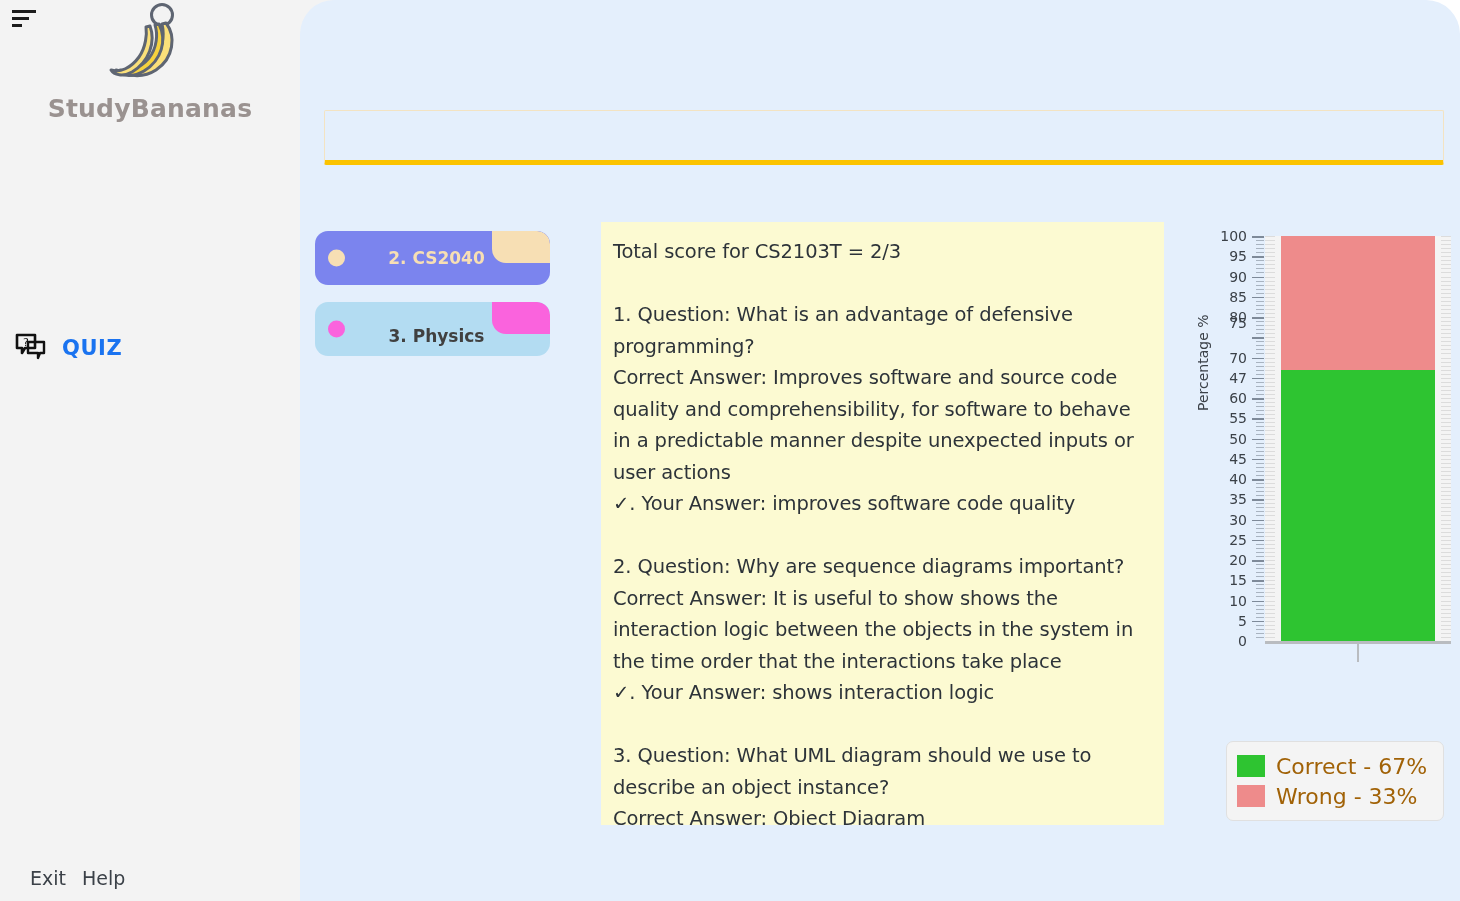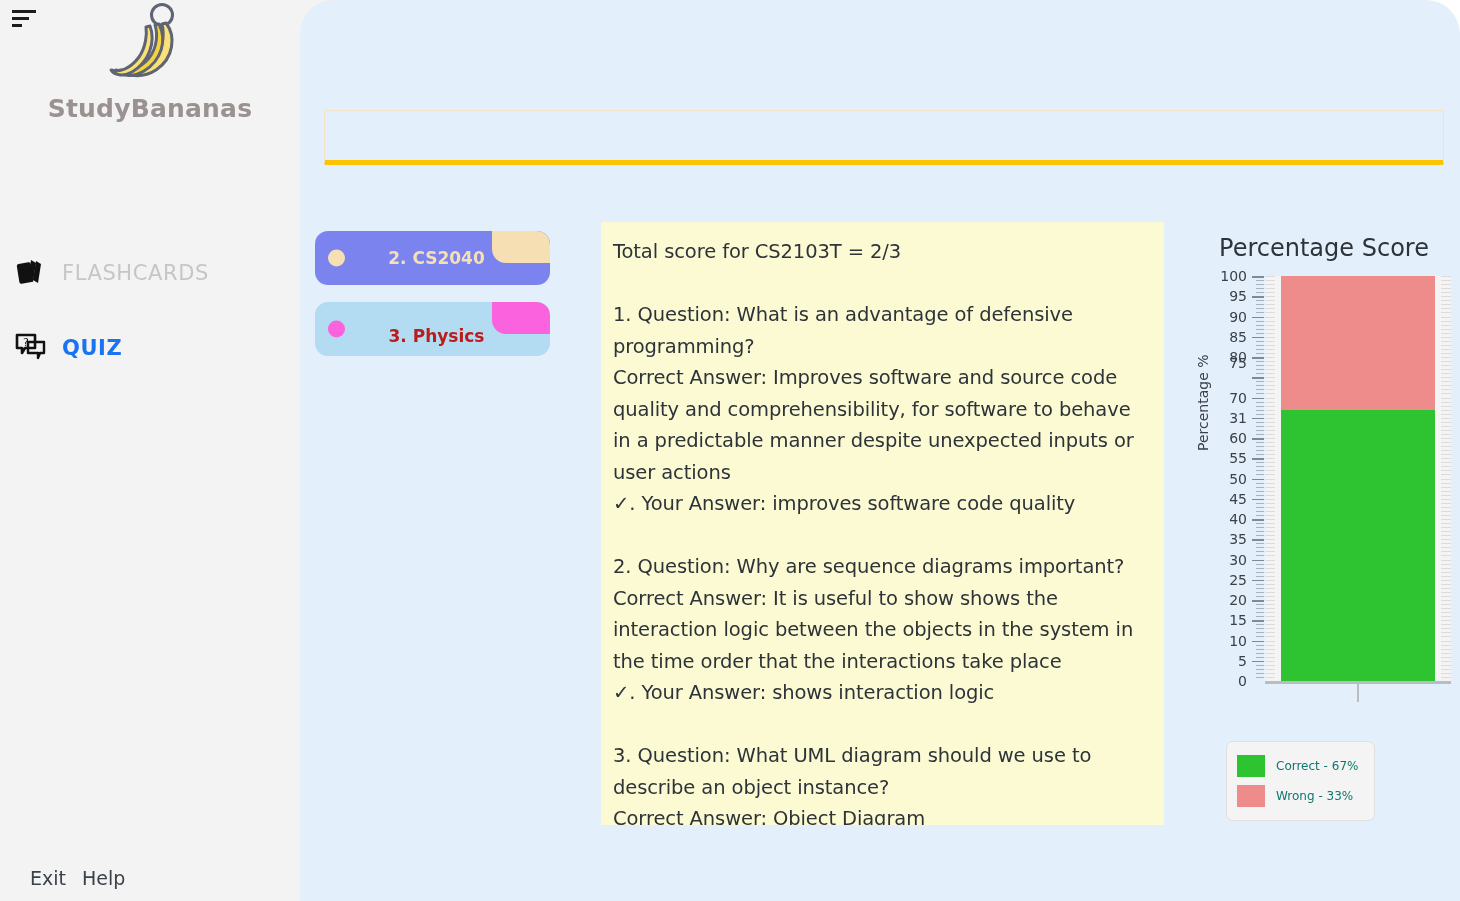--- a/index.html
+++ b/index.html
@@ -179,21 +179,21 @@
   #legend {
     position: absolute; left: 33px; top: 519px;
     background: #f4f4f4;
     border: 1px solid #e0e0e0;
     border-radius: 7px;
     padding: 9px 16px 9px 10px;
   }
   .legend-row { display: flex; align-items: center; gap: 11px; height: 30px; }
   .legend-swatch { width: 28px; height: 22px; }
   .legend-text {
-    font-size: 12px; color: #0f766e;
+    font-size: 22px; color: #a16207;
     font-family: "DejaVu Sans", "Liberation Sans", sans-serif;
     text-align: right;
   }
 </style>
 </head>
 <body>
 
 <div id="app">
 
   <div id="sidebar">
@@ -208,30 +208,20 @@
       <svg id="logo-svg" width="92" height="90" viewBox="0 0 92 90">
         <circle cx="58" cy="13" r="10.5" fill="none" stroke="#5e6572" stroke-width="3"></circle>
         <path d="M62 21 C72 34 70 56 52 68 C38 77 22 74 16 68 C25 70 40 68 50 58 C58 50 61 34 58 22 Z" fill="#fbe07a" stroke="#5e6572" stroke-width="3" stroke-linejoin="round"></path>
         <path d="M55 22 C63 38 58 58 40 69 C28 76 16 74 12 68 C22 71 36 67 45 56 C53 46 54 32 51 23 Z" fill="#f6d23e" stroke="#5e6572" stroke-width="3" stroke-linejoin="round"></path>
         <path d="M46 24 C52 40 45 60 28 70 C19 75 10 73 7 68 C16 71 27 66 35 55 C42 45 43 32 42 25 Z" fill="#fbe07a" stroke="#5e6572" stroke-width="3" stroke-linejoin="round"></path>
       </svg>
       <div id="brand-title">StudyBananas</div>
     </div>
 
 
-    <div class="nav-item" id="nav-flashcards">
-      <span class="nav-icon">
-        <svg width="32" height="32" viewBox="0 0 32 32">
-          <path d="M21 4 l5 3 l-3 19 l-5 -3 Z" fill="#111"></path>
-          <path d="M16 3 l5 3 l-3 19 l-5 -3 Z" fill="#111"></path>
-          <rect x="3" y="6" width="14" height="20" rx="2" fill="#111" transform="rotate(-9 10 16)"></rect>
-        </svg>
-      </span>
-      <span class="nav-label">FLASHCARDS</span>
-    </div>
 
     <div class="nav-item active" id="nav-quiz">
       <span class="nav-icon">
         <svg width="34" height="32" viewBox="0 0 34 32">
           <path d="M14 10 h16 v11 h-4 l-2 5 v-5 h-10 Z" fill="none" stroke="#111" stroke-width="2.4" stroke-linejoin="round"></path>
           <path d="M3 3 h18 v13 h-10 l-3 5 v-5 h-5 Z" fill="none" stroke="#111" stroke-width="2.6" stroke-linejoin="round"></path>
           <text x="12" y="14" font-size="11" font-family="DejaVu Sans, sans-serif" fill="#111" text-anchor="middle">?</text>
         </svg>
       </span>
       <span class="nav-label">QUIZ</span>
@@ -249,59 +239,58 @@
 
     <div id="quiz-list">
       <div class="quiz-item" style="background: rgb(123, 132, 238);">
         <span class="quiz-corner" style="background: rgb(247, 223, 180);"></span>
         <span class="quiz-dot" style="background: rgb(247, 223, 180);"></span>
         <span class="quiz-label" style="color: rgb(247, 223, 180);">2. CS2040</span>
       </div>
       <div class="quiz-item" style="background: rgb(179, 220, 242);">
         <span class="quiz-corner" style="background: rgb(250, 99, 221);"></span>
         <span class="quiz-dot" style="background: rgb(250, 99, 221);"></span>
-        <span class="quiz-label" style="color: #b91c1c; margin-top: 14px;">3. Physics</span>
+        <span class="quiz-label" style="color: #404040; margin-top: 14px;">3. Physics</span>
       </div>
     </div>
 
     <div id="note-card">
       <div id="note-text">Total score for CS2103T = 2/3
 
 1. Question: What is an advantage of defensive programming?
 Correct Answer: Improves software and source code quality and comprehensibility, for software to behave in a predictable manner despite unexpected inputs or user actions
 ✓. Your Answer: improves software code quality
 
 2. Question: Why are sequence diagrams important?
 Correct Answer: It is useful to show shows the interaction logic between the objects in the system in the time order that the interactions take place
 ✓. Your Answer: shows interaction logic
 
 3. Question: What UML diagram should we use to describe an object instance?
 Correct Answer: Object Diagram</div>
     </div>
 
     <div id="chart-panel">
-      <div id="chart-title">Percentage Score</div>
 
       <div id="chart-body">
         <div id="ylabel">Percentage %</div>
         <div id="yticks">
             <div class="ytick" style="top: 405px;">0</div>
             <div class="ytick" style="top: 384.75px;">5</div>
             <div class="ytick" style="top: 364.5px;">10</div>
             <div class="ytick" style="top: 344.25px;">15</div>
             <div class="ytick" style="top: 324px;">20</div>
             <div class="ytick" style="top: 303.75px;">25</div>
             <div class="ytick" style="top: 283.5px; margin-left: 46px;">30</div>
             <div class="ytick" style="top: 263.25px;">35</div>
             <div class="ytick" style="top: 243px;">40</div>
             <div class="ytick" style="top: 222.75px;">45</div>
             <div class="ytick" style="top: 202.5px;">50</div>
             <div class="ytick" style="top: 182.25px;">55</div>
             <div class="ytick" style="top: 162px;">60</div>
-            <div class="ytick" style="top: 141.75px;">31</div>
+            <div class="ytick" style="top: 141.75px;">47</div>
             <div class="ytick" style="top: 121.5px;">70</div>
             <div class="ytick" style="top: 87px;">75</div>
             <div class="ytick" style="top: 81px;">80</div>
             <div class="ytick" style="top: 60.75px;">85</div>
             <div class="ytick" style="top: 40.5px;">90</div>
             <div class="ytick" style="top: 20.25px;">95</div>
             <div class="ytick" style="top: 0px;">100</div>
           </div>
         <div id="tickrail">
             <div class="major-tick" style="top: 384.75px;"></div>

